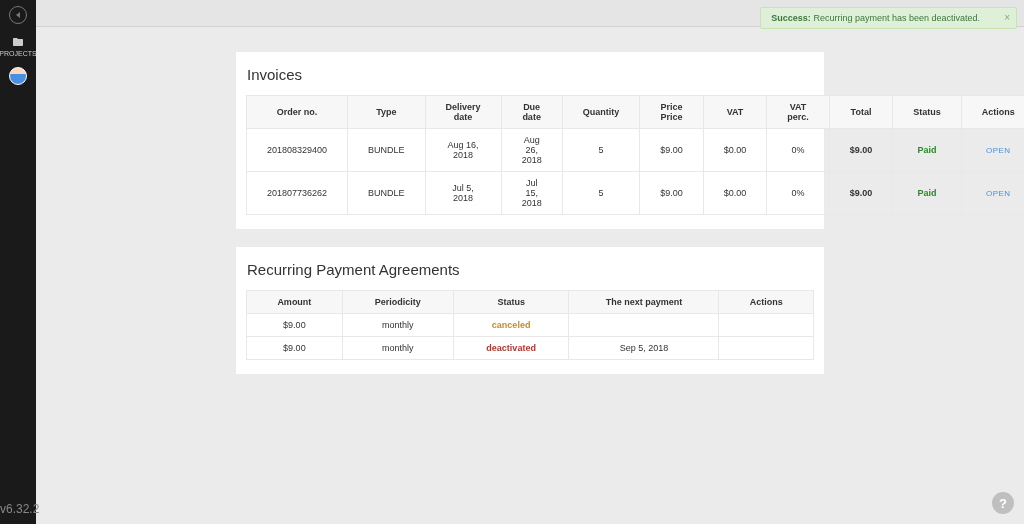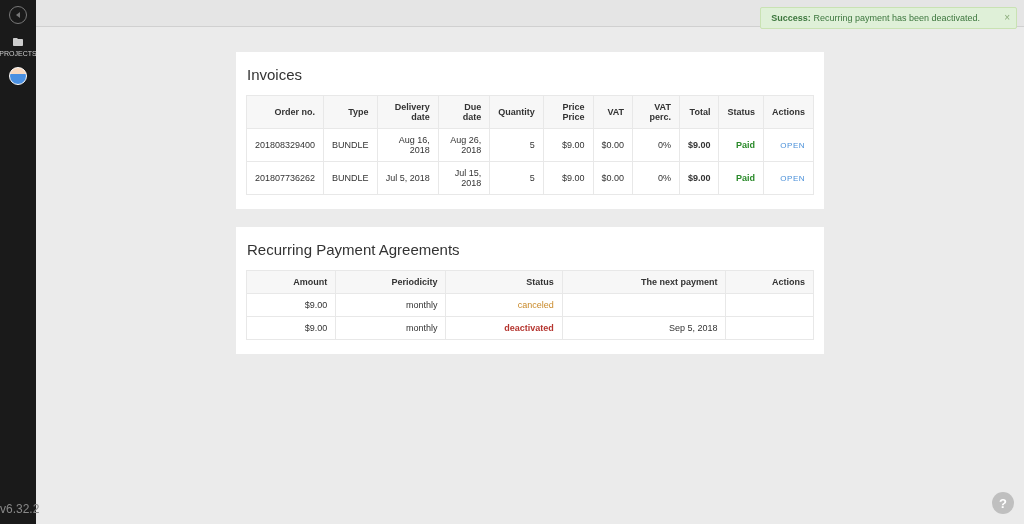--- a/index.html
+++ b/index.html
@@ -126,35 +126,35 @@
       margin-bottom: 12px;
       margin-left: 1px;
     }
     table {
       width: 100%;
       border-collapse: collapse;
       font-size: 9px;
     }
     th, td {
       border: 1px solid #e8e8e8;
-      padding: 6px 8px;
-      text-align: right;
+      padding: 6px 20px;
+      text-align: center;
     }
     th {
       background: #f7f7f7;
       font-weight: bold;
       font-size: 9px;
     }
     .status-paid {
       color: #2a8a2a;
       font-weight: bold;
     }
     .status-canceled {
       color: #c98a2a;
-      font-weight: normal;
+      font-weight: bold;
     }
     .status-deactivated {
       color: #b5352f;
       font-weight: bold;
     }
     .open-link {
       color: #4a90d9;
       font-size: 8px;
       letter-spacing: 0.5px;
       cursor: pointer;

